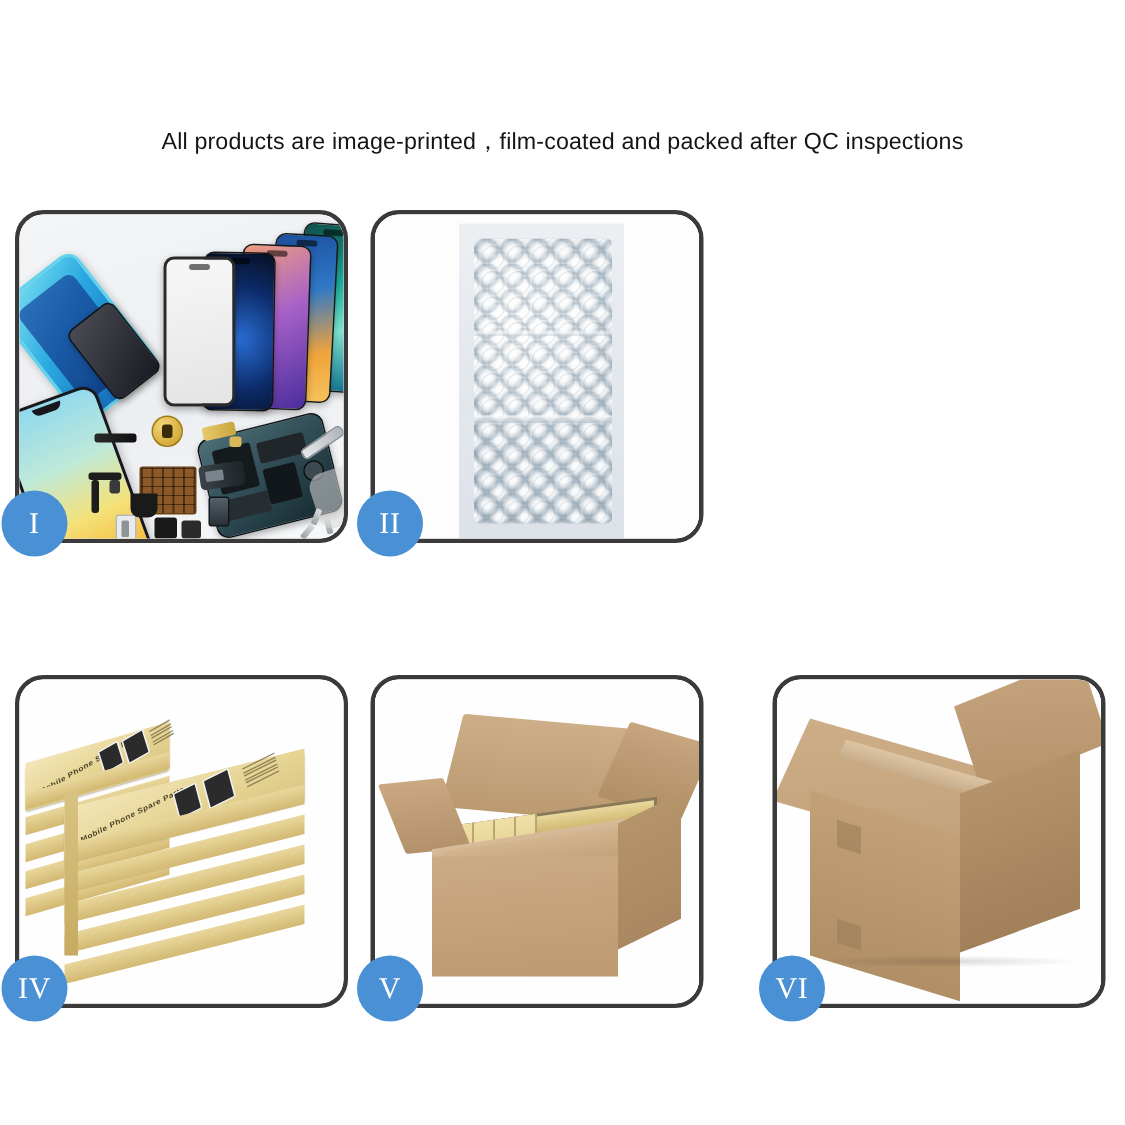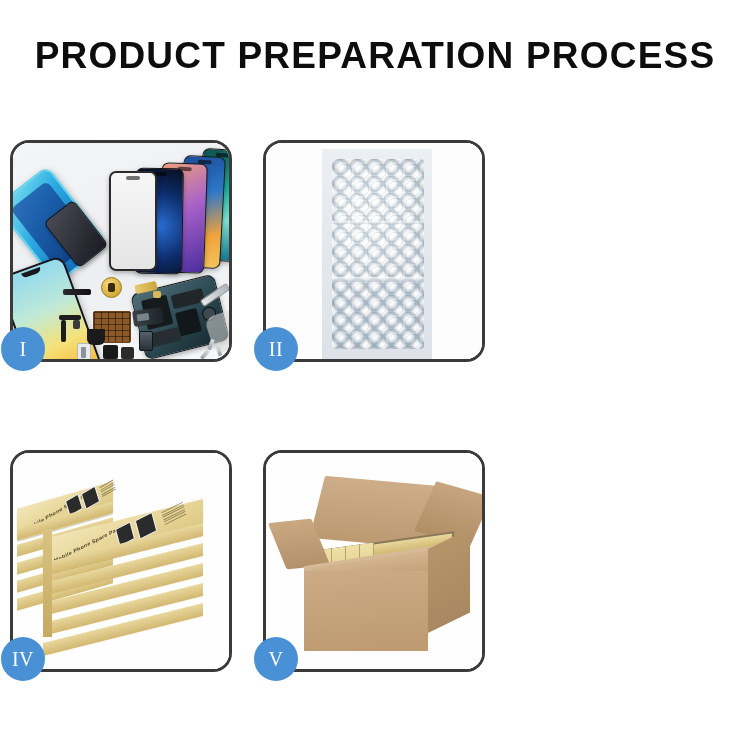--- a/index.html
+++ b/index.html
@@ -27,21 +27,21 @@
   .panel{
     position:absolute;width:222px;height:222px;
     border:3px solid #3a3a3a;border-radius:19px;
     background:#ffffff;box-sizing:border-box;overflow:visible;
   }
   .panel .stage{
     position:absolute;inset:0;border-radius:16px;overflow:hidden;
     background:#ffffff;
   }
   .r1{top:140px;}.r2{top:450px;}
-  .c1{left:10px;}.c2{left:263px;}.c3{left:515px;}
+  .c1{left:10px;}.c2{left:247px;}.c3{left:515px;}
 
   .badge{
     position:absolute;left:-12px;bottom:-12px;width:44px;height:44px;
     border-radius:50%;background:#4a90d5;color:#ffffff;
     font-family:"Liberation Serif",serif;font-size:20px;
     display:flex;align-items:center;justify-content:center;
     letter-spacing:.5px;z-index:9;
   }
 
   
@@ -273,21 +273,21 @@
   .sc-tab2{position:absolute;left:40px;top:162px;width:16px;height:16px;
     background:rgba(150,122,86,.55);transform:skewY(17deg);}
   .sc-shadow{position:absolute;left:24px;top:184px;width:180px;height:8px;
     background:radial-gradient(ellipse at 50% 50%,rgba(0,0,0,.14),rgba(0,0,0,0) 70%);}
 </style>
 </head>
 <body>
 
 <div class="page">
 
-  <div class="title">PRODUCT PREPARATION PROCESS</div>
+  <div class="subtitle">All products are image-printed，film-coated and packed after QC inspections</div>
 
   <div class="grid">
 
     <div class="panel r1 c1">
       <div class="stage">
         <div class="p1bg"></div>
 
         <div class="film">
           <div class="innr"></div>
         </div>
@@ -430,15 +430,29 @@
 
         <div class="flap-left"></div>
         <div class="ctn-top-rim"></div>
         <div class="flap-frontflap"></div>
         <div class="ctn-rightface"></div>
         <div class="ctn-front"></div>
       </div>
       <div class="badge">V</div>
     </div>
 
+    <div class="panel r2 c3">
+      <div class="stage">
+        <div class="p6bg"></div>
+        <div class="sc-top"></div>
+        <div class="sc-topR"></div>
+        <div class="sc-tape"></div>
+        <div class="sc-left"></div>
+        <div class="sc-right"></div>
+        <div class="sc-tab1"></div>
+        <div class="sc-tab2"></div>
+        <div class="sc-shadow"></div>
+      </div>
+      <div class="badge">VI</div>
+    </div>
 
   </div>
 </div>
 
 </body></html>

